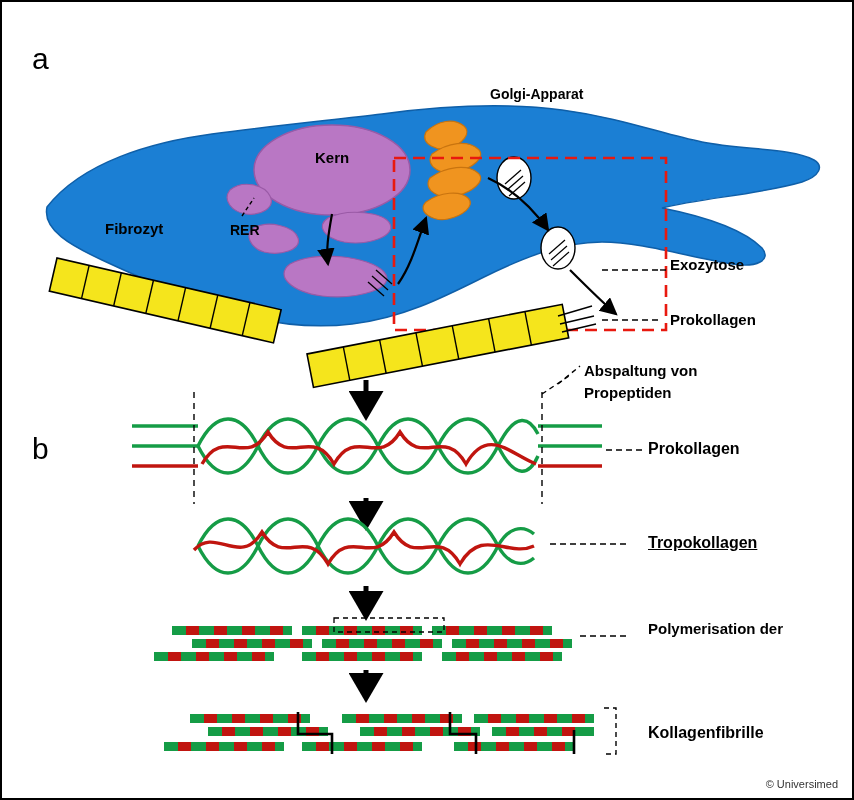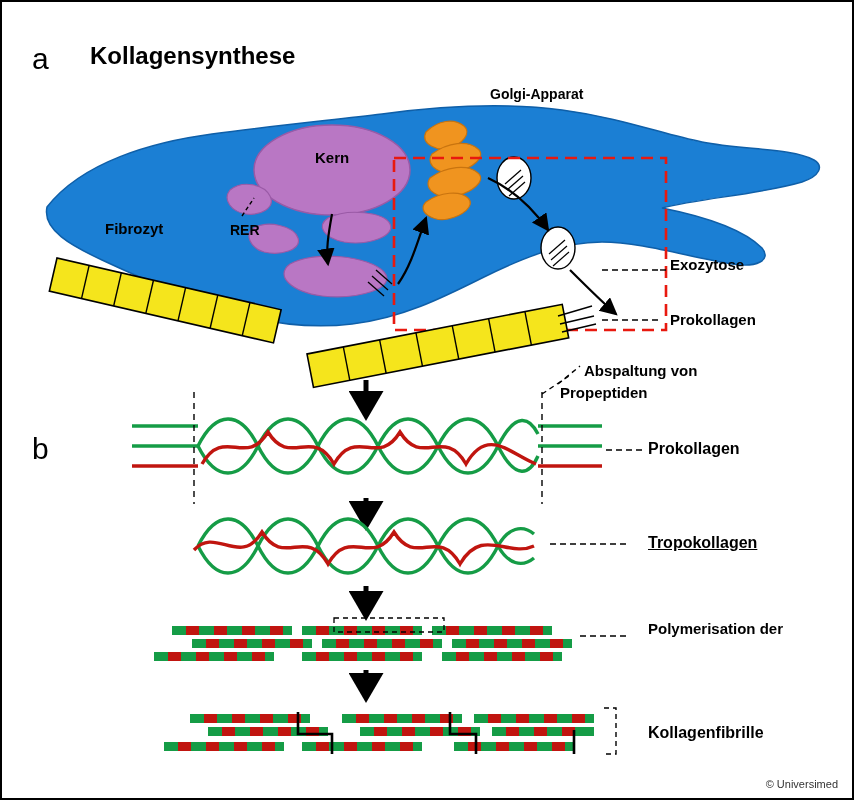--- a/index.html
+++ b/index.html
@@ -325,32 +325,31 @@
         <path d="M572,728 L572,752"></path>
       </g>
       <path d="M602,706 L614,706 L614,752 L602,752" fill="none" stroke="#000" stroke-width="1.4" stroke-dasharray="5,4"></path>
     </g>
 
   </svg>
 
   <div class="panel-letter" style="left:30px;top:40px;">a</div>
   <div class="panel-letter" style="left:30px;top:430px;">b</div>
 
-  <div class="lbl" style="left:88px;top:40px;font-size:24px;">Kollagensynthese</div>
 
   <div class="lbl" style="left:488px;top:84px;font-size:14px;text-align:right;">Golgi-Apparat</div>
   <div class="lbl" style="left:313px;top:147px;font-size:15px;">Kern</div>
   <div class="lbl" style="left:103px;top:170px;font-size:15px;margin-top:48px;">Fibrozyt</div>
   <div class="lbl" style="left:196px;top:220px;font-size:14px;padding-left:32px;">RER</div>
 
   <div class="lbl" style="left:668px;top:254px;font-size:15px;">Exozytose</div>
   <div class="lbl" style="left:668px;top:309px;font-size:15px;">Prokollagen</div>
 
   <div class="lbl" style="left:582px;top:360px;font-size:15px;">Abspaltung von</div>
-  <div class="lbl" style="left:558px;top:382px;font-size:15px;">Propeptiden</div>
+  <div class="lbl" style="left:582px;top:382px;font-size:15px;">Propeptiden</div>
 
   <div class="lbl" style="left:646px;top:438px;font-size:16px;">Prokollagen</div>
   <div class="lbl" style="left:646px;top:532px;font-size:16px;text-decoration:underline;">Tropokollagen</div>
 
   <div class="lbl" style="left:646px;top:618px;font-size:15px;">Polymerisation der</div>
 
   <div class="lbl" style="left:646px;top:722px;font-size:16px;">Kollagenfibrille</div>
 
   <div class="copy">© Universimed</div>
 </div>

